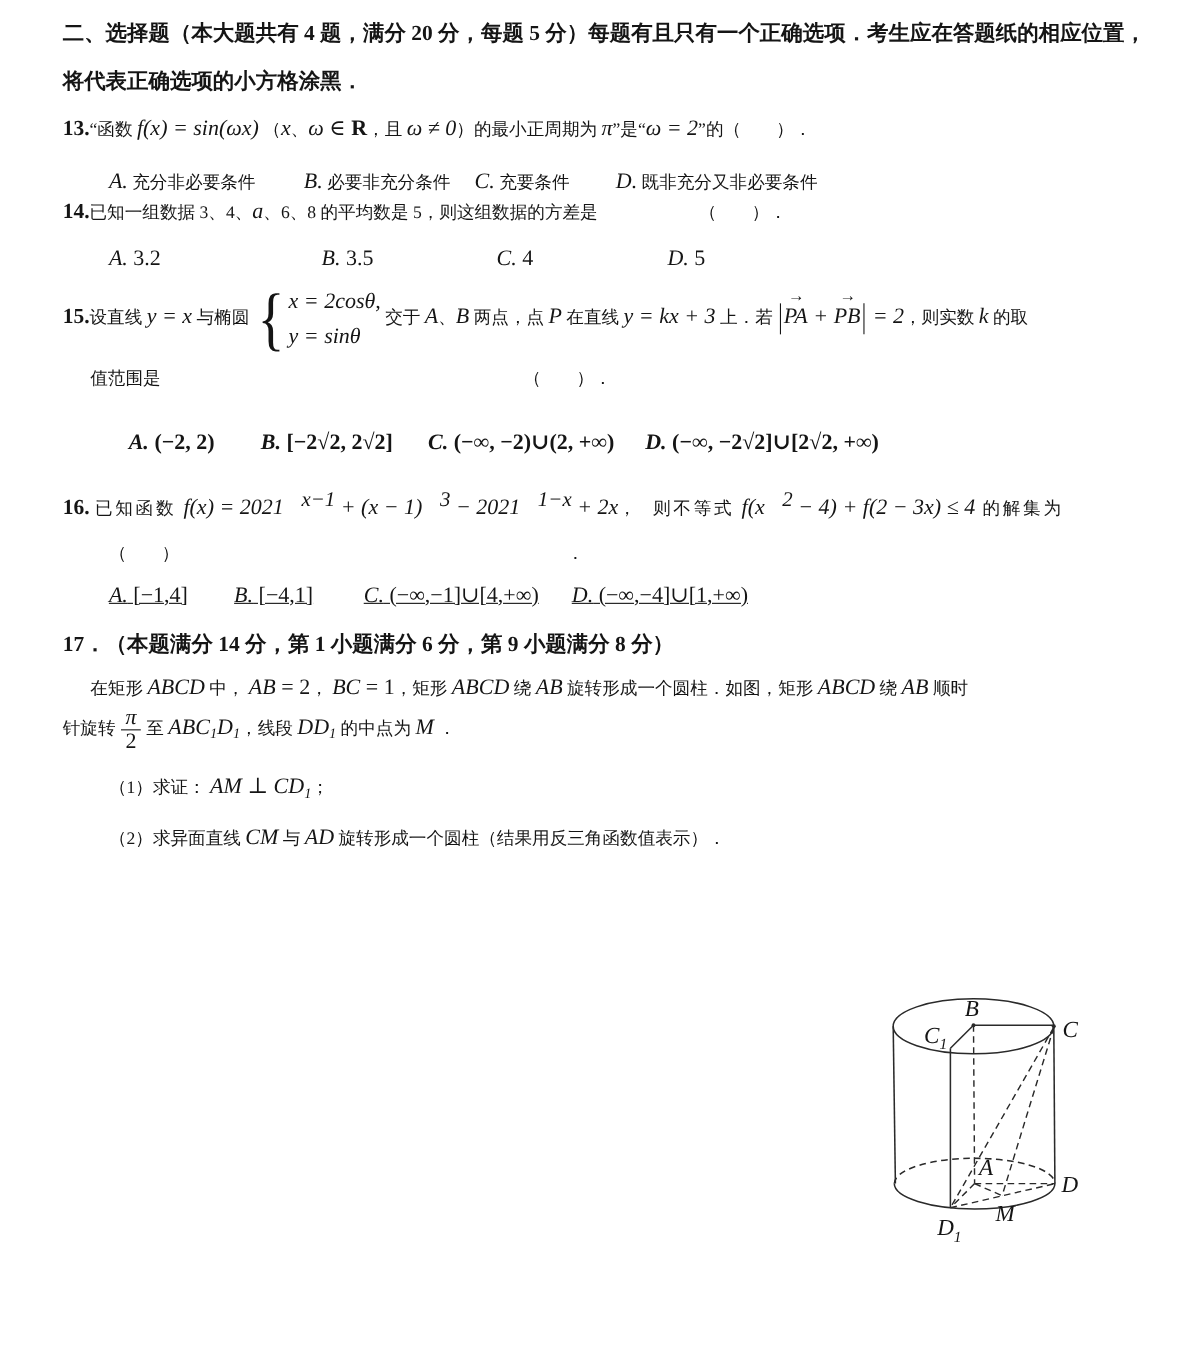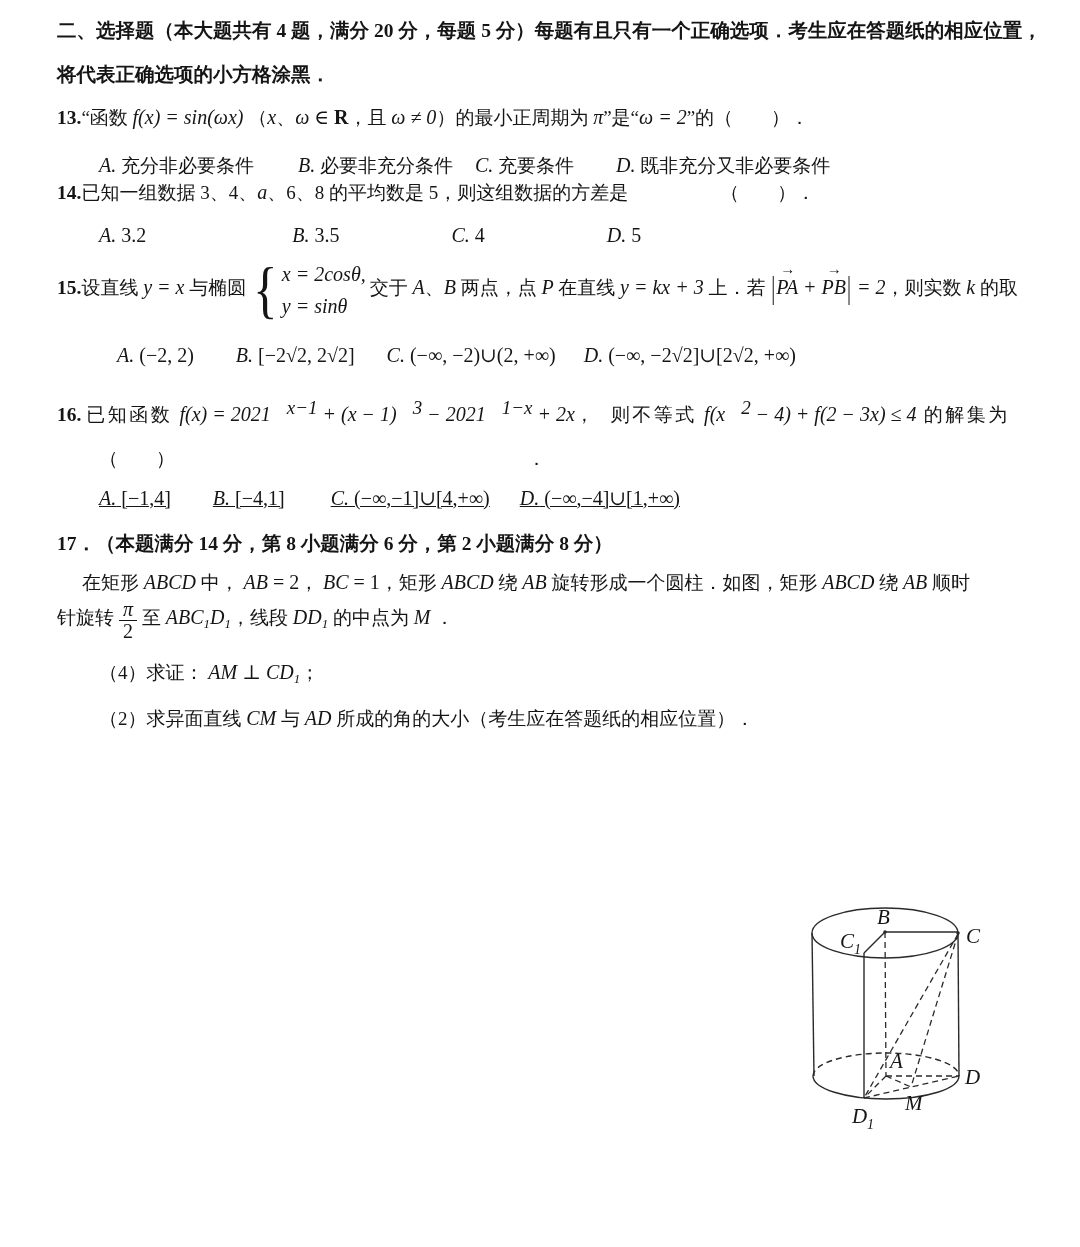--- a/index.html
+++ b/index.html
@@ -3,21 +3,21 @@
 <meta charset="utf-8">
 <style>
   html,body{margin:0;padding:0;}
   body{
     width:1080px;height:1247px;position:relative;overflow:hidden;
     background:#ffffff;color:#151515;
     font-family:"Liberation Serif","DejaVu Serif",serif;
   }
   #doc{padding:16px 58px 0 57px;}
   .blk{white-space:pre;line-height:1.32;}
-  .cn{font-size:19px;text-align:right;}
+  .cn{font-size:16px;text-align:right;}
   .cnb{font-size:19.5px;font-weight:700;}
   .b{font-size:19.5px;font-weight:700;}
   .m{font-size:20px;font-style:italic;}
   .mb{font-size:20px;font-weight:700;}
   .sf{font-size:20px;}
   .sup{font-size:19px;font-style:italic;vertical-align:7px;margin-left:16px;}
   .sub{font-size:13px;font-style:italic;vertical-align:-4px;}
   .gap{display:inline-block;}
   .bar{display:inline-block;transform:scaleY(1.55);font-size:20px;margin:0 1px;}
   
@@ -37,21 +37,21 @@
   .cases .col .m{font-size:20px;font-style:italic;}
   
   [data-name="s2-header-1"]{margin-top:2px;}
   [data-name="s2-header-2"]{margin-top:18px;}
   [data-name="q13-stem"]{margin-top:17px;}
   [data-name="q13-options"]{margin-top:21px;padding-left:42px;}
   [data-name="q14-stem"]{}
   [data-name="q14-options"]{margin-top:17px;padding-left:42px;}
   [data-name="q15-stem"]{margin-top:12px;}
   [data-name="q15-stem-cont"]{margin-top:14px;padding-left:25px;}
-  [data-name="q15-options"]{margin-top:22px;padding-left:60px;}
+  [data-name="q15-options"]{margin-top:34px;padding-left:60px;font-weight:bold;}
   [data-name="q16-stem"]{margin-top:27px;}
   [data-name="q16-answer-slot"]{margin-top:18px;padding-left:42px;}
   [data-name="q16-options"]{margin-top:14px;padding-left:42px;text-decoration:underline;}
   [data-name="s3-header"]{margin-top:50px;}
   [data-name="q17-header"]{margin-top:20px;}
   [data-name="q17-body-1"]{margin-top:12px;padding-left:25px;}
   [data-name="q17-body-2"]{margin-top:4px;}
   [data-name="q17-sub-1"]{margin-top:17px;padding-left:42px;}
   [data-name="q17-sub-2"]{margin-top:18px;padding-left:42px;}
   .spread .cn{letter-spacing:2.5px;}
@@ -67,29 +67,30 @@
 <body data-name="exam-scan-page">
 
 <main id="doc" data-name="document-body">
     <div class="blk" data-name="s2-header-1"><span class="cnb" data-name="text-segment">二、选择题（本大题共有 4 题，满分 20 分，每题 5 分）每题有且只有一个正确选项．考生应在答题纸的相应位置，</span></div>
     <div class="blk" data-name="s2-header-2"><span class="cnb" data-name="text-segment">将代表正确选项的小方格涂黑．</span></div>
     <div class="blk" data-name="q13-stem"><span class="b" data-name="text-segment">13.</span><span class="cn" data-name="text-segment">“函数 </span><span class="m" data-name="text-segment">f(x) = sin(ωx)</span><span class="cn" data-name="text-segment"> （</span><span class="m" data-name="text-segment">x</span><span class="cn" data-name="text-segment">、</span><span class="m" data-name="text-segment">ω ∈ </span><span class="mb" data-name="text-segment">R</span><span class="cn" data-name="text-segment">，且 </span><span class="m" data-name="text-segment">ω ≠ 0</span><span class="cn" data-name="text-segment">）的最小正周期为 </span><span class="m" data-name="text-segment">π</span><span class="cn" data-name="text-segment">”是“</span><span class="m" data-name="text-segment">ω = 2</span><span class="cn" data-name="text-segment">”的（　　）．</span></div>
     <div class="blk" data-name="q13-options"><span class="m" data-name="text-segment">A.</span><span class="cn" data-name="text-segment"> 充分非必要条件</span><span class="gap" data-name="spacing-gap" style="width: 44px;"></span><span class="m" data-name="text-segment">B.</span><span class="cn" data-name="text-segment"> 必要非充分条件</span><span class="gap" data-name="spacing-gap" style="width: 22px;"></span><span class="m" data-name="text-segment">C.</span><span class="cn" data-name="text-segment"> 充要条件</span><span class="gap" data-name="spacing-gap" style="width: 42px;"></span><span class="m" data-name="text-segment">D.</span><span class="cn" data-name="text-segment"> 既非充分又非必要条件</span></div>
     <div class="blk" data-name="q14-stem"><span class="b" data-name="text-segment">14.</span><span class="cn" data-name="text-segment">已知一组数据 3、4、</span><span class="m" data-name="text-segment">a</span><span class="cn" data-name="text-segment">、6、8 的平均数是 5，则这组数据的方差是</span><span class="gap" data-name="spacing-gap" style="width: 92px;"></span><span class="cn" data-name="text-segment">（　　）．</span></div>
     <div class="blk" data-name="q14-options"><span class="m" data-name="text-segment">A.</span><span class="sf" data-name="text-segment"> 3.2</span><span class="gap" data-name="spacing-gap" style="width: 146px;"></span><span class="m" data-name="text-segment">B.</span><span class="sf" data-name="text-segment"> 3.5</span><span class="gap" data-name="spacing-gap" style="width: 112px;"></span><span class="m" data-name="text-segment">C.</span><span class="sf" data-name="text-segment"> 4</span><span class="gap" data-name="spacing-gap" style="width: 122px;"></span><span class="m" data-name="text-segment">D.</span><span class="sf" data-name="text-segment"> 5</span></div>
     <div class="blk" data-name="q15-stem"><span class="b" data-name="text-segment">15.</span><span class="cn" data-name="text-segment">设直线 </span><span class="m" data-name="text-segment">y = x</span><span class="cn" data-name="text-segment"> 与椭圆</span><span class="cases" data-name="parametric-system"><span class="brace" data-name="left-brace">{</span><span class="col" data-name="system-equations"><span class="m" data-name="equation-line">x = 2cosθ,</span><span class="m" data-name="equation-line">y = sinθ</span></span></span><span class="cn" data-name="text-segment">交于 </span><span class="m" data-name="text-segment">A</span><span class="cn" data-name="text-segment">、</span><span class="m" data-name="text-segment">B</span><span class="cn" data-name="text-segment"> 两点，点 </span><span class="m" data-name="text-segment">P</span><span class="cn" data-name="text-segment"> 在直线 </span><span class="m" data-name="text-segment">y = kx + 3</span><span class="cn" data-name="text-segment"> 上．若 </span><span class="bar" data-name="text-segment">|</span><span class="vec" data-name="vector-term">PA<span class="va" data-name="vector-arrow-icon">→</span></span><span class="m" data-name="text-segment"> + </span><span class="vec" data-name="vector-term">PB<span class="va" data-name="vector-arrow-icon">→</span></span><span class="bar" data-name="text-segment">|</span><span class="m" data-name="text-segment"> = 2</span><span class="cn" data-name="text-segment">，则实数 </span><span class="m" data-name="text-segment">k</span><span class="cn" data-name="text-segment"> 的取</span></div>
+    <div class="blk" data-name="q15-stem-cont"><span class="cn" data-name="text-segment">值范围是</span><span class="gap" data-name="spacing-gap" style="width: 330px;"></span><span class="cn" data-name="text-segment">（　　）．</span></div>
     <div class="blk" data-name="q15-options"><span class="m" data-name="text-segment">A.</span><span class="sf" data-name="text-segment"> (−2, 2)</span><span class="gap" data-name="spacing-gap" style="width: 42px;"></span><span class="m" data-name="text-segment">B.</span><span class="sf" data-name="text-segment"> [−2√2, 2√2]</span><span class="gap" data-name="spacing-gap" style="width: 32px;"></span><span class="m" data-name="text-segment">C.</span><span class="sf" data-name="text-segment"> (−∞, −2)∪(2, +∞)</span><span class="gap" data-name="spacing-gap" style="width: 28px;"></span><span class="m" data-name="text-segment">D.</span><span class="sf" data-name="text-segment"> (−∞, −2√2]∪[2√2, +∞)</span></div>
     <div class="blk spread" data-name="q16-stem"><span class="b" data-name="text-segment">16. </span><span class="cn" data-name="text-segment">已知函数 </span><span class="m" data-name="text-segment">f(x) = 2021</span><span class="sup" data-name="text-segment">x−1</span><span class="m" data-name="text-segment"> + (x − 1)</span><span class="sup" data-name="text-segment">3</span><span class="m" data-name="text-segment"> − 2021</span><span class="sup" data-name="text-segment">1−x</span><span class="m" data-name="text-segment"> + 2x</span><span class="cn" data-name="text-segment">，  则不等式 </span><span class="m" data-name="text-segment">f(x</span><span class="sup" data-name="text-segment">2</span><span class="m" data-name="text-segment"> − 4) + f(2 − 3x) ≤ 4</span><span class="cn" data-name="text-segment"> 的解集为</span></div>
     <div class="blk" data-name="q16-answer-slot"><span class="cn" data-name="text-segment">（　　）</span><span class="gap" data-name="spacing-gap" style="width: 352px;"></span><span class="cn" data-name="text-segment">．</span></div>
     <div class="blk" data-name="q16-options"><span class="m" data-name="text-segment">A.</span><span class="sf" data-name="text-segment"> [−1,4]</span><span class="gap" data-name="spacing-gap" style="width: 42px;"></span><span class="m" data-name="text-segment">B.</span><span class="sf" data-name="text-segment"> [−4,1]</span><span class="gap" data-name="spacing-gap" style="width: 46px;"></span><span class="m" data-name="text-segment">C.</span><span class="sf" data-name="text-segment"> (−∞,−1]∪[4,+∞)</span><span class="gap" data-name="spacing-gap" style="width: 30px;"></span><span class="m" data-name="text-segment">D.</span><span class="sf" data-name="text-segment"> (−∞,−4]∪[1,+∞)</span></div>
-    <div class="blk" data-name="q17-header"><span class="cnb" data-name="text-segment">17．（本题满分 14 分，第 8 小题满分 6 分，第 2 小题满分 8 分）</span></div>
+    <div class="blk" data-name="q17-header"><span class="cnb" data-name="text-segment">17．（本题满分 14 分，第 1 小题满分 6 分，第 9 小题满分 8 分）</span></div>
     <div class="blk" data-name="q17-body-1"><span class="cn" data-name="text-segment">在矩形 </span><span class="m" data-name="text-segment">ABCD</span><span class="cn" data-name="text-segment"> 中， </span><span class="m" data-name="text-segment">AB</span><span class="sf" data-name="text-segment"> = 2</span><span class="cn" data-name="text-segment">， </span><span class="m" data-name="text-segment">BC</span><span class="sf" data-name="text-segment"> = 1</span><span class="cn" data-name="text-segment">，矩形 </span><span class="m" data-name="text-segment">ABCD</span><span class="cn" data-name="text-segment"> 绕 </span><span class="m" data-name="text-segment">AB</span><span class="cn" data-name="text-segment"> 旋转形成一个圆柱．如图，矩形 </span><span class="m" data-name="text-segment">ABCD</span><span class="cn" data-name="text-segment"> 绕 </span><span class="m" data-name="text-segment">AB</span><span class="cn" data-name="text-segment"> 顺时</span></div>
     <div class="blk" data-name="q17-body-2"><span class="cn" data-name="text-segment">针旋转</span><span class="frac" data-name="fraction"><span class="num" data-name="fraction-numerator">π</span><span class="den" data-name="fraction-denominator">2</span></span><span class="cn" data-name="text-segment">至 </span><span class="m" data-name="text-segment">ABC</span><span class="sub" data-name="text-segment">1</span><span class="m" data-name="text-segment">D</span><span class="sub" data-name="text-segment">1</span><span class="cn" data-name="text-segment">，线段 </span><span class="m" data-name="text-segment">DD</span><span class="sub" data-name="text-segment">1</span><span class="cn" data-name="text-segment"> 的中点为 </span><span class="m" data-name="text-segment">M</span><span class="cn" data-name="text-segment"> ．</span></div>
-    <div class="blk" data-name="q17-sub-1"><span class="cn" data-name="text-segment">（4）求证： </span><span class="m" data-name="text-segment">AM</span><span class="sf" data-name="text-segment"> ⊥ </span><span class="m" data-name="text-segment">CD</span><span class="sub" data-name="text-segment">1</span><span class="cn" data-name="text-segment">；</span></div>
-    <div class="blk" data-name="q17-sub-2"><span class="cn" data-name="text-segment">（2）求异面直线 </span><span class="m" data-name="text-segment">CM</span><span class="cn" data-name="text-segment"> 与 </span><span class="m" data-name="text-segment">AD</span><span class="cn" data-name="text-segment"> 所成的角的大小（考生应在答题纸的相应位置）．</span></div>
+    <div class="blk" data-name="q17-sub-1"><span class="cn" data-name="text-segment">（1）求证： </span><span class="m" data-name="text-segment">AM</span><span class="sf" data-name="text-segment"> ⊥ </span><span class="m" data-name="text-segment">CD</span><span class="sub" data-name="text-segment">1</span><span class="cn" data-name="text-segment">；</span></div>
+    <div class="blk" data-name="q17-sub-2"><span class="cn" data-name="text-segment">（2）求异面直线 </span><span class="m" data-name="text-segment">CM</span><span class="cn" data-name="text-segment"> 与 </span><span class="m" data-name="text-segment">AD</span><span class="cn" data-name="text-segment"> 旋转形成一个圆柱（结果用反三角函数值表示）．</span></div>
   </main>
 
 <div id="figure-wrap" data-name="cylinder-figure">
   <svg viewBox="0 0 222 258" data-name="cylinder-figure-svg">
     <g stroke="#2a2a2a" stroke-width="1.4" fill="none" data-name="cylinder-outline">
 
       <ellipse cx="93" cy="37" rx="73" ry="25" data-name="cylinder-top-ellipse"></ellipse>
 
       <path d="M 21 180 A 73 23 0 0 1 167 180" stroke-dasharray="6 4" data-name="cylinder-bottom-back-arc"></path>
       <path d="M 21 180 A 73 23 0 0 0 167 180" data-name="cylinder-bottom-front-arc"></path>

